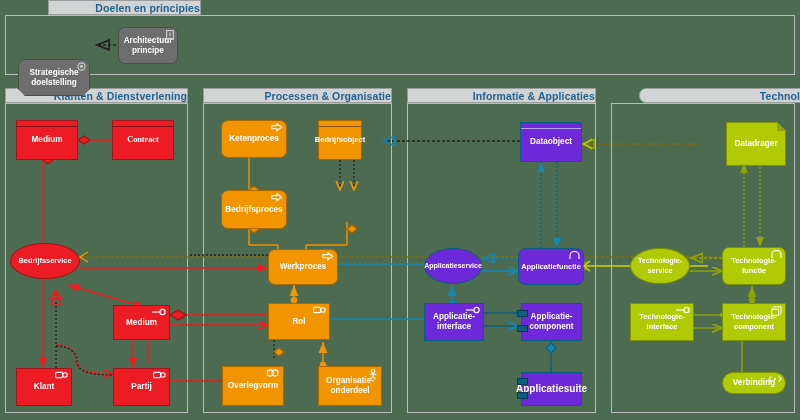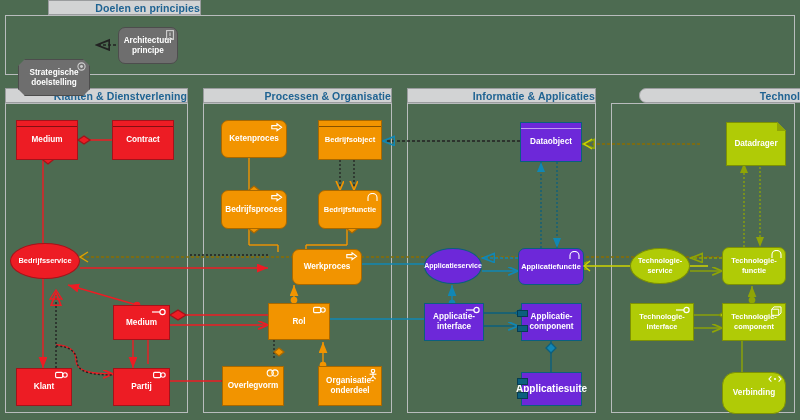--- a/index.html
+++ b/index.html
@@ -303,21 +303,21 @@
     </g>
     <g stroke-width="1.3" fill="#b0cb06" stroke="#7d9104">
       <polygon points="719,315 725,319 731,315 725,311"></polygon>
     </g>
   </svg>
 
   <div class="node c-red sq objbar" style="left:16px; top:120px; width:62px; height:40px;">
     <span class="lbl">Medium</span>
   </div>
 
-  <div class="node c-red sq objbar" style="left:112px; top:120px; width:62px; height:40px;">
+  <div class="node c-red sq objbar" style="left:112px; top:120px; width:62px; height:40px;font-family:Liberation Serif, serif;">
     <span class="lbl">Contract</span>
   </div>
 
   <div class="node c-red oval" style="left:10px; top:243px; width:70px; height:36px;">
     <span class="lbl" style="font-size:7.4px;">Bedrijfsservice</span>
   </div>
 
   <div class="node c-red sq" style="left:113px; top:305px; width:57px; height:35px;">
     <span class="icon">
       <svg width="14" height="8" viewBox="0 0 14 8">
@@ -359,34 +359,26 @@
 
   <div class="node c-orange rounded" style="left:221px; top:190px; width:66px; height:39px;">
     <span class="icon">
       <svg width="12" height="9" viewBox="0 0 12 9">
           <path d="M0.8,2.6 h5.2 v-1.8 l4.6,3.4 l-4.6,3.4 v-1.8 h-5.2 z" fill="none" stroke="#fff" stroke-width="1.1"></path>
         </svg>
     </span>
     <span class="lbl">Bedrijfsproces</span>
   </div>
 
-  <div class="node c-orange sq objbar" style="left:318px; top:120px; width:64px; height:40px;">
+  <div class="node c-orange sq objbar" style="left:318px; top:120px; width:44px; height:40px;">
     <span class="lbl" style="font-size:7.6px;">Bedrijfsobject</span>
   </div>
 
-  <div class="node c-orange rounded" style="left:318px; top:190px; width:64px; height:39px;">
-    <span class="icon">
-      <svg width="11" height="9" viewBox="0 0 11 9">
-          <path d="M1,8 v-3.6 a4.5,4 0 0 1 9,0 v3.6" fill="none" stroke="#fff" stroke-width="1.1"></path>
-        </svg>
-    </span>
-    <span class="lbl" style="font-size:7.5px;">Bedrijfsfunctie</span>
-  </div>
-
-  <div class="node c-orange rounded" style="left:268px; top:249px; width:70px; height:36px;margin-left:24px;">
+
+  <div class="node c-orange rounded" style="left:268px; top:249px; width:70px; height:36px;">
     <span class="icon">
       <svg width="12" height="9" viewBox="0 0 12 9">
           <path d="M0.8,2.6 h5.2 v-1.8 l4.6,3.4 l-4.6,3.4 v-1.8 h-5.2 z" fill="none" stroke="#fff" stroke-width="1.1"></path>
         </svg>
     </span>
     <span class="lbl">Werkproces</span>
   </div>
 
   <div class="node c-orange sq" style="left:268px; top:303px; width:62px; height:37px;">
     <span class="icon">
@@ -497,21 +489,21 @@
   <div class="node c-green sq" style="left:722px; top:303px; width:64px; height:38px;">
     <span class="icon">
       <svg width="11" height="10" viewBox="0 0 11 10">
           <path d="M0.7,3.2 h7 v6.1 h-7 z M0.7,3.2 l2.3,-2.3 h7 v6.1 l-2.3,2.3" fill="none" stroke="#fff" stroke-width="1"></path>
         </svg>
     </span>
     <span class="lbl" style="font-size:7.4px;">Technologie-
 component</span>
   </div>
 
-  <div class="node c-green sq" style="left:722px; top:372px; width:64px; height:42px;border-radius:13px;">
+  <div class="node c-green sq" style="left:722px; top:372px; width:64px; height:22px;border-radius:13px;">
     <span class="icon">
       <svg width="14" height="8" viewBox="0 0 14 8">
           <path d="M3.4,1.4 L1,4 L3.4,6.6 M10.6,1.4 L13,4 L10.6,6.6" fill="none" stroke="#fff" stroke-width="1.1"></path>
           <circle cx="7" cy="4" r="1" fill="#fff"></circle>
         </svg>
     </span>
     <span class="lbl">Verbinding</span>
   </div>
 
   <svg id="links-top" xmlns="http://www.w3.org/2000/svg">

